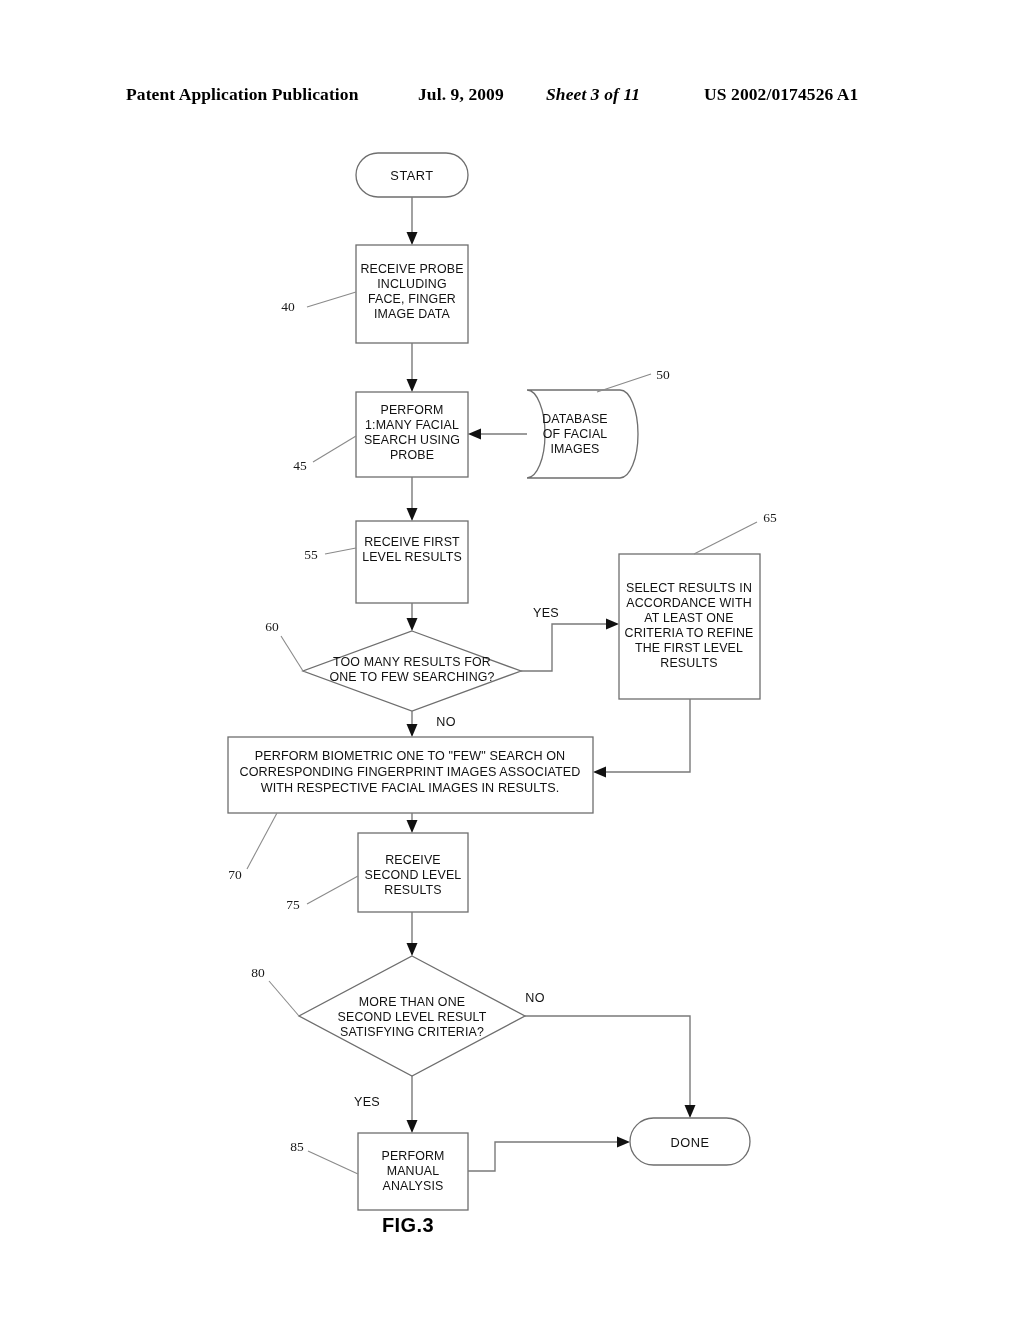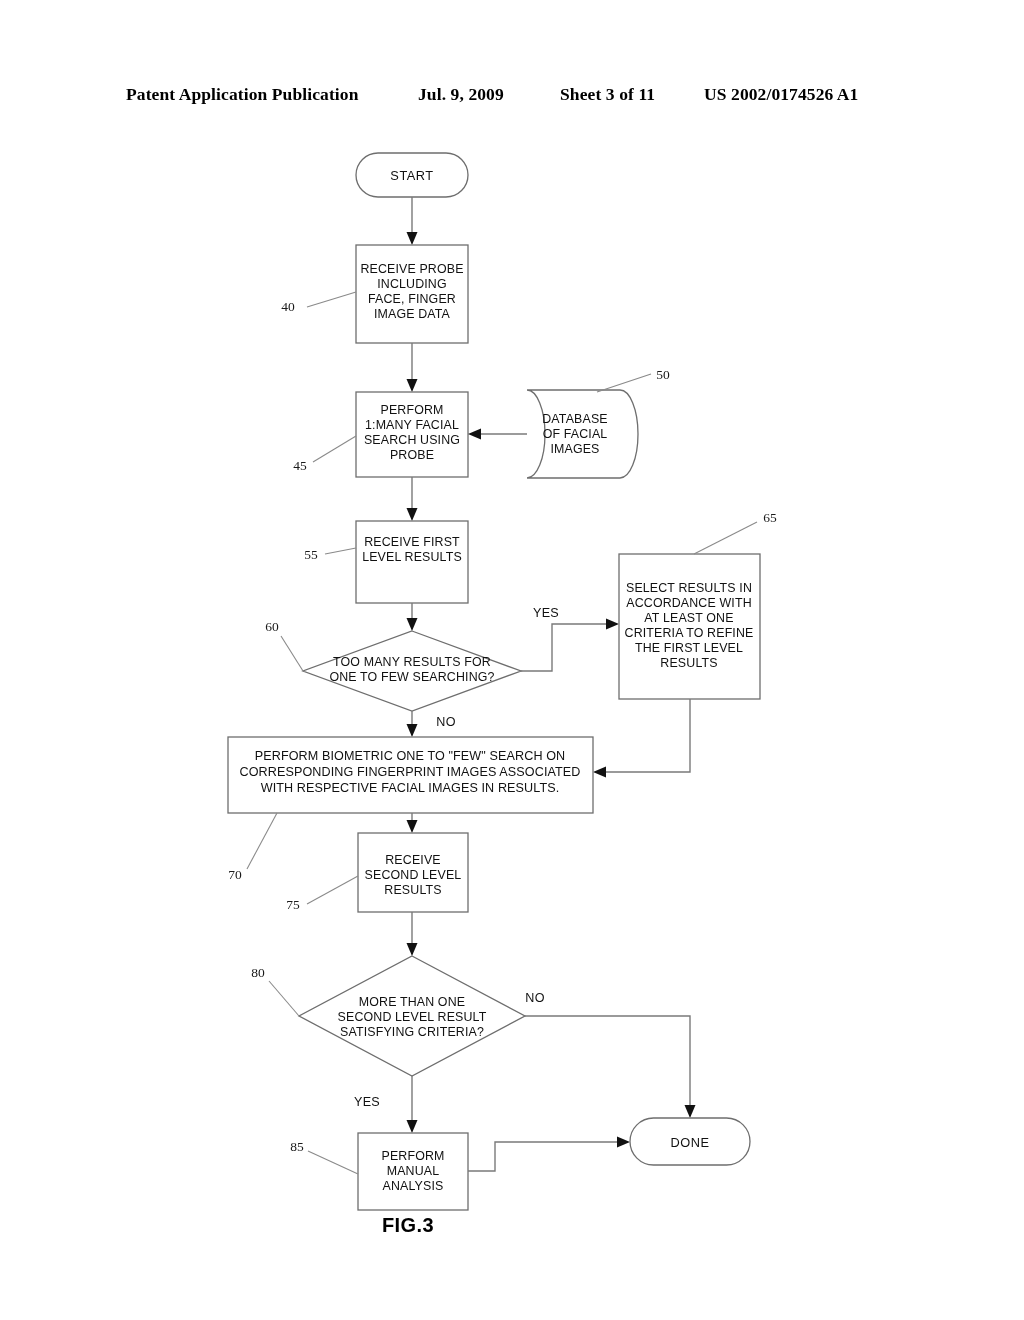--- a/index.html
+++ b/index.html
@@ -39,21 +39,22 @@
   #patent-header .h-pub {
     position: absolute;
     left: 126px;
   }
   #patent-header .h-date {
     position: absolute;
     left: 418px;
   }
   #patent-header .h-sheet {
     position: absolute;
-    left: 560px;
+    left: 546px;
+    font-style: italic;
   }
   #patent-header .h-num {
     position: absolute;
     left: 704px;
   }
   
   #flow-svg {
     position: absolute;
     left: 0;
     top: 0;

